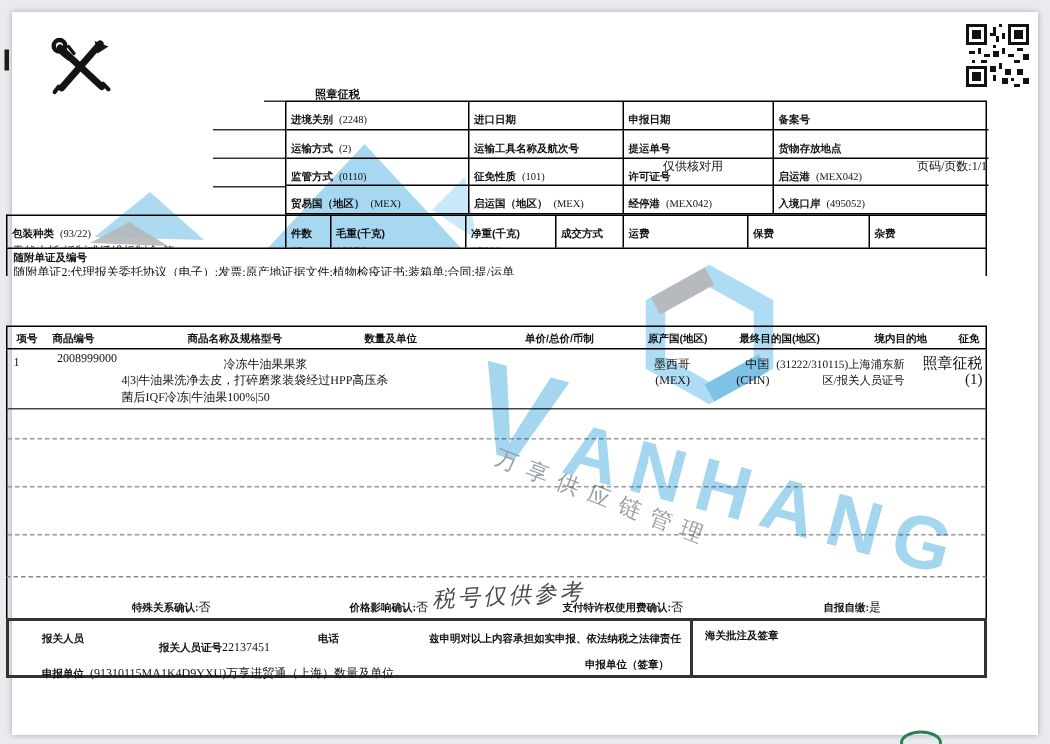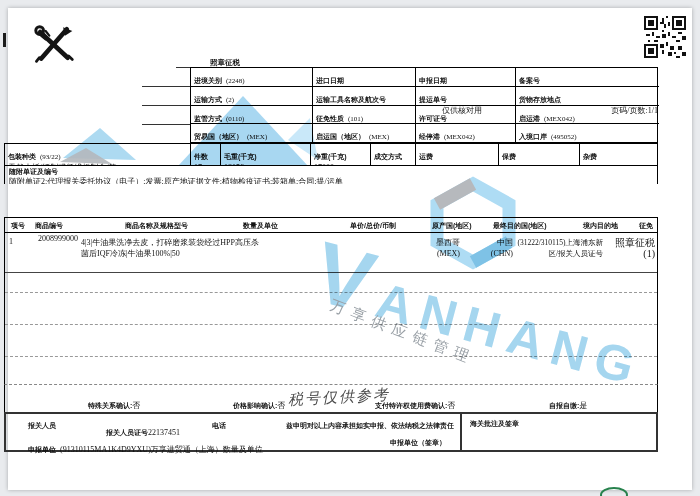--- a/index.html
+++ b/index.html
@@ -182,20 +182,21 @@
       <span class="col lbl" style="left:427px;">原产国(地区)</span>
       <span class="col lbl" style="left:488px;">最终目的国(地区)</span>
       <span class="col lbl" style="left:578px;">境内目的地</span>
       <span class="col lbl" style="left:634px;">征免</span>
     </div>
 
     <div class="gbody">
       <span class="abs vl" style="left:4px;top:4px;">1</span>
       <span class="abs vl" style="left:33px;top:1px;">2008999000</span>
       <div class="abs" style="left:76px;top:4px;width:192px;font-size:8px;line-height:11px;">
+        <div style="text-align:center;">冷冻牛油果果浆</div>
         <div>4|3|牛油果洗净去皮，打碎磨浆装袋经过HPP高压杀</div>
         <div>菌后IQF冷冻|牛油果100%|50</div>
       </div>
       <div class="abs right" style="left:408px;top:4px;width:47px;font-size:8px;line-height:11px;">
         <div>墨西哥</div>
         <div>(MEX)</div>
       </div>
       <div class="abs right" style="left:466px;top:4px;width:42px;font-size:8px;line-height:11px;">
         <div>中国</div>
         <div>(CHN)</div>

